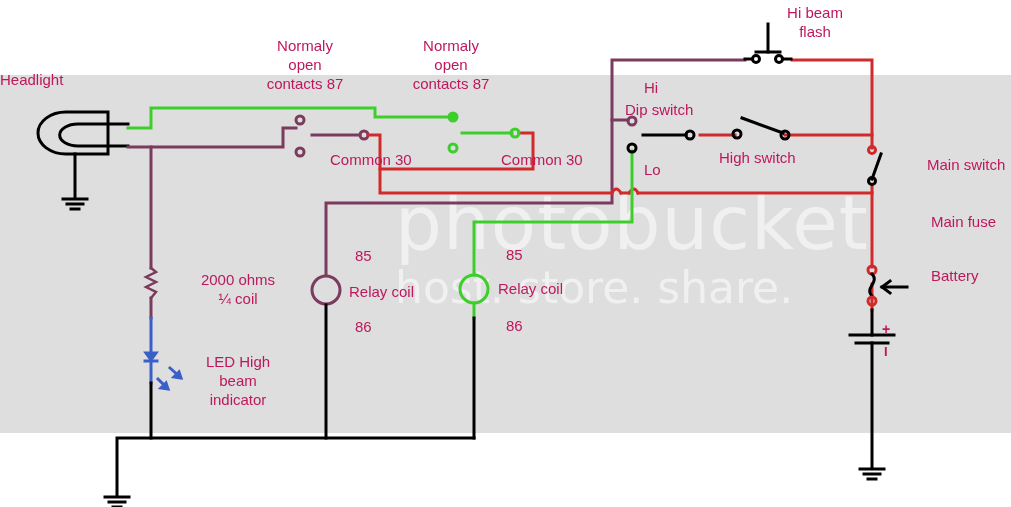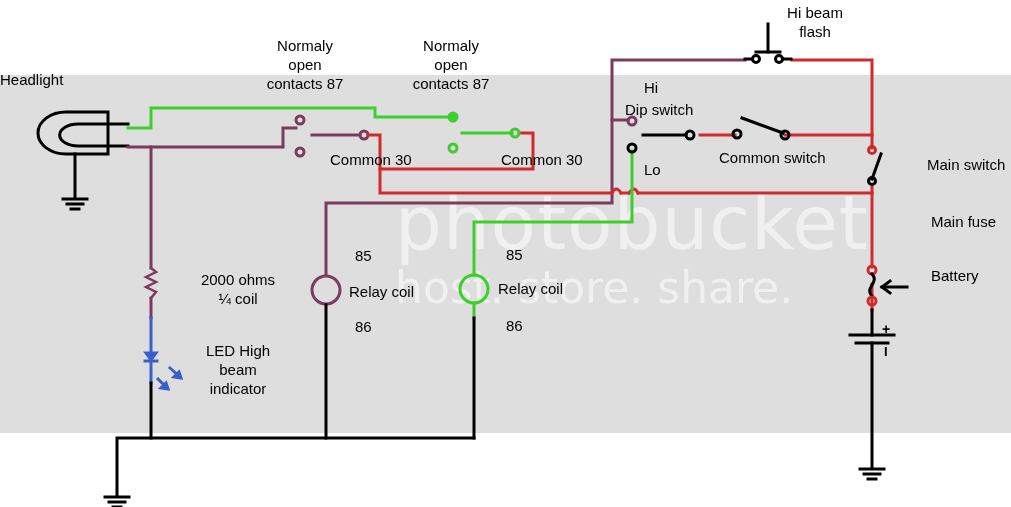--- a/index.html
+++ b/index.html
@@ -3,21 +3,21 @@
 <meta charset="utf-8">
 <style>
   html, body { margin: 0; padding: 0; }
   body { width: 1011px; height: 507px; background: #ffffff; position: relative; overflow: hidden;
          font-family: "Liberation Sans", sans-serif; }
   .band { position: absolute; left: 0; top: 75px; width: 1011px; height: 358px; background: #dedede; }
   .wm { position: absolute; color: rgba(255,255,255,0.55); font-family: "DejaVu Sans", sans-serif; white-space: nowrap; }
   .wm1 { left: 395px; top: 180px; font-size: 74px; letter-spacing: 1px; }
   .wm2 { left: 395px; top: 262px; font-size: 44px; }
   svg.diagram { position: absolute; left: 0; top: 0; }
-  .lbl { position: absolute; font-size: 15px; color: #000000; line-height: 19px; white-space: nowrap; }
+  .lbl { position: absolute; font-size: 15px; color: #be185d; line-height: 19px; white-space: nowrap; }
   .c { text-align: center; }
 </style>
 </head>
 <body>
 
 <div class="band"></div>
 <div class="wm wm1">photobucket</div>
 <div class="wm wm2">host. store. share.</div>
 
 <svg class="diagram" width="1011" height="507" viewBox="0 0 1011 507" fill="none" stroke-linecap="square">
@@ -163,32 +163,32 @@
 <div class="lbl" style="left:330px;top:150px">Common 30</div>
 <div class="lbl" style="left:501px;top:150px">Common 30</div>
 
 <div class="lbl c" style="left:775px;top:3px;width:80px">
   <div>Hi beam</div>
   <div>flash</div>
 </div>
 <div class="lbl" style="left:644px;top:78px">Hi</div>
 <div class="lbl" style="left:625px;top:100px">Dip switch</div>
 <div class="lbl" style="left:644px;top:160px">Lo</div>
-<div class="lbl" style="left:719px;top:148px">Common switch</div>
+<div class="lbl" style="left:719px;top:148px">High switch</div>
 <div class="lbl" style="left:927px;top:155px">Main switch</div>
 <div class="lbl" style="left:931px;top:212px">Main fuse</div>
 <div class="lbl" style="left:931px;top:266px">Battery</div>
 <div class="lbl" style="left:882px;top:320px;font-weight:bold;font-size:14px">+</div>
 <div class="lbl" style="left:884px;top:342px;font-weight:bold;font-size:13px">I</div>
 
 <div class="lbl c" style="left:188px;top:270px;width:100px">
   <div>2000 ohms</div>
   <div>¼ coil</div>
 </div>
-<div class="lbl c" style="left:193px;top:341px;width:90px">
+<div class="lbl c" style="left:193px;top:352px;width:90px">
   <div>LED High</div>
   <div>beam</div>
   <div>indicator</div>
 </div>
 
 <div class="lbl" style="left:355px;top:246px">85</div>
 <div class="lbl" style="left:349px;top:282px">Relay coil</div>
 <div class="lbl" style="left:355px;top:317px">86</div>
 
 <div class="lbl" style="left:506px;top:245px">85</div>

